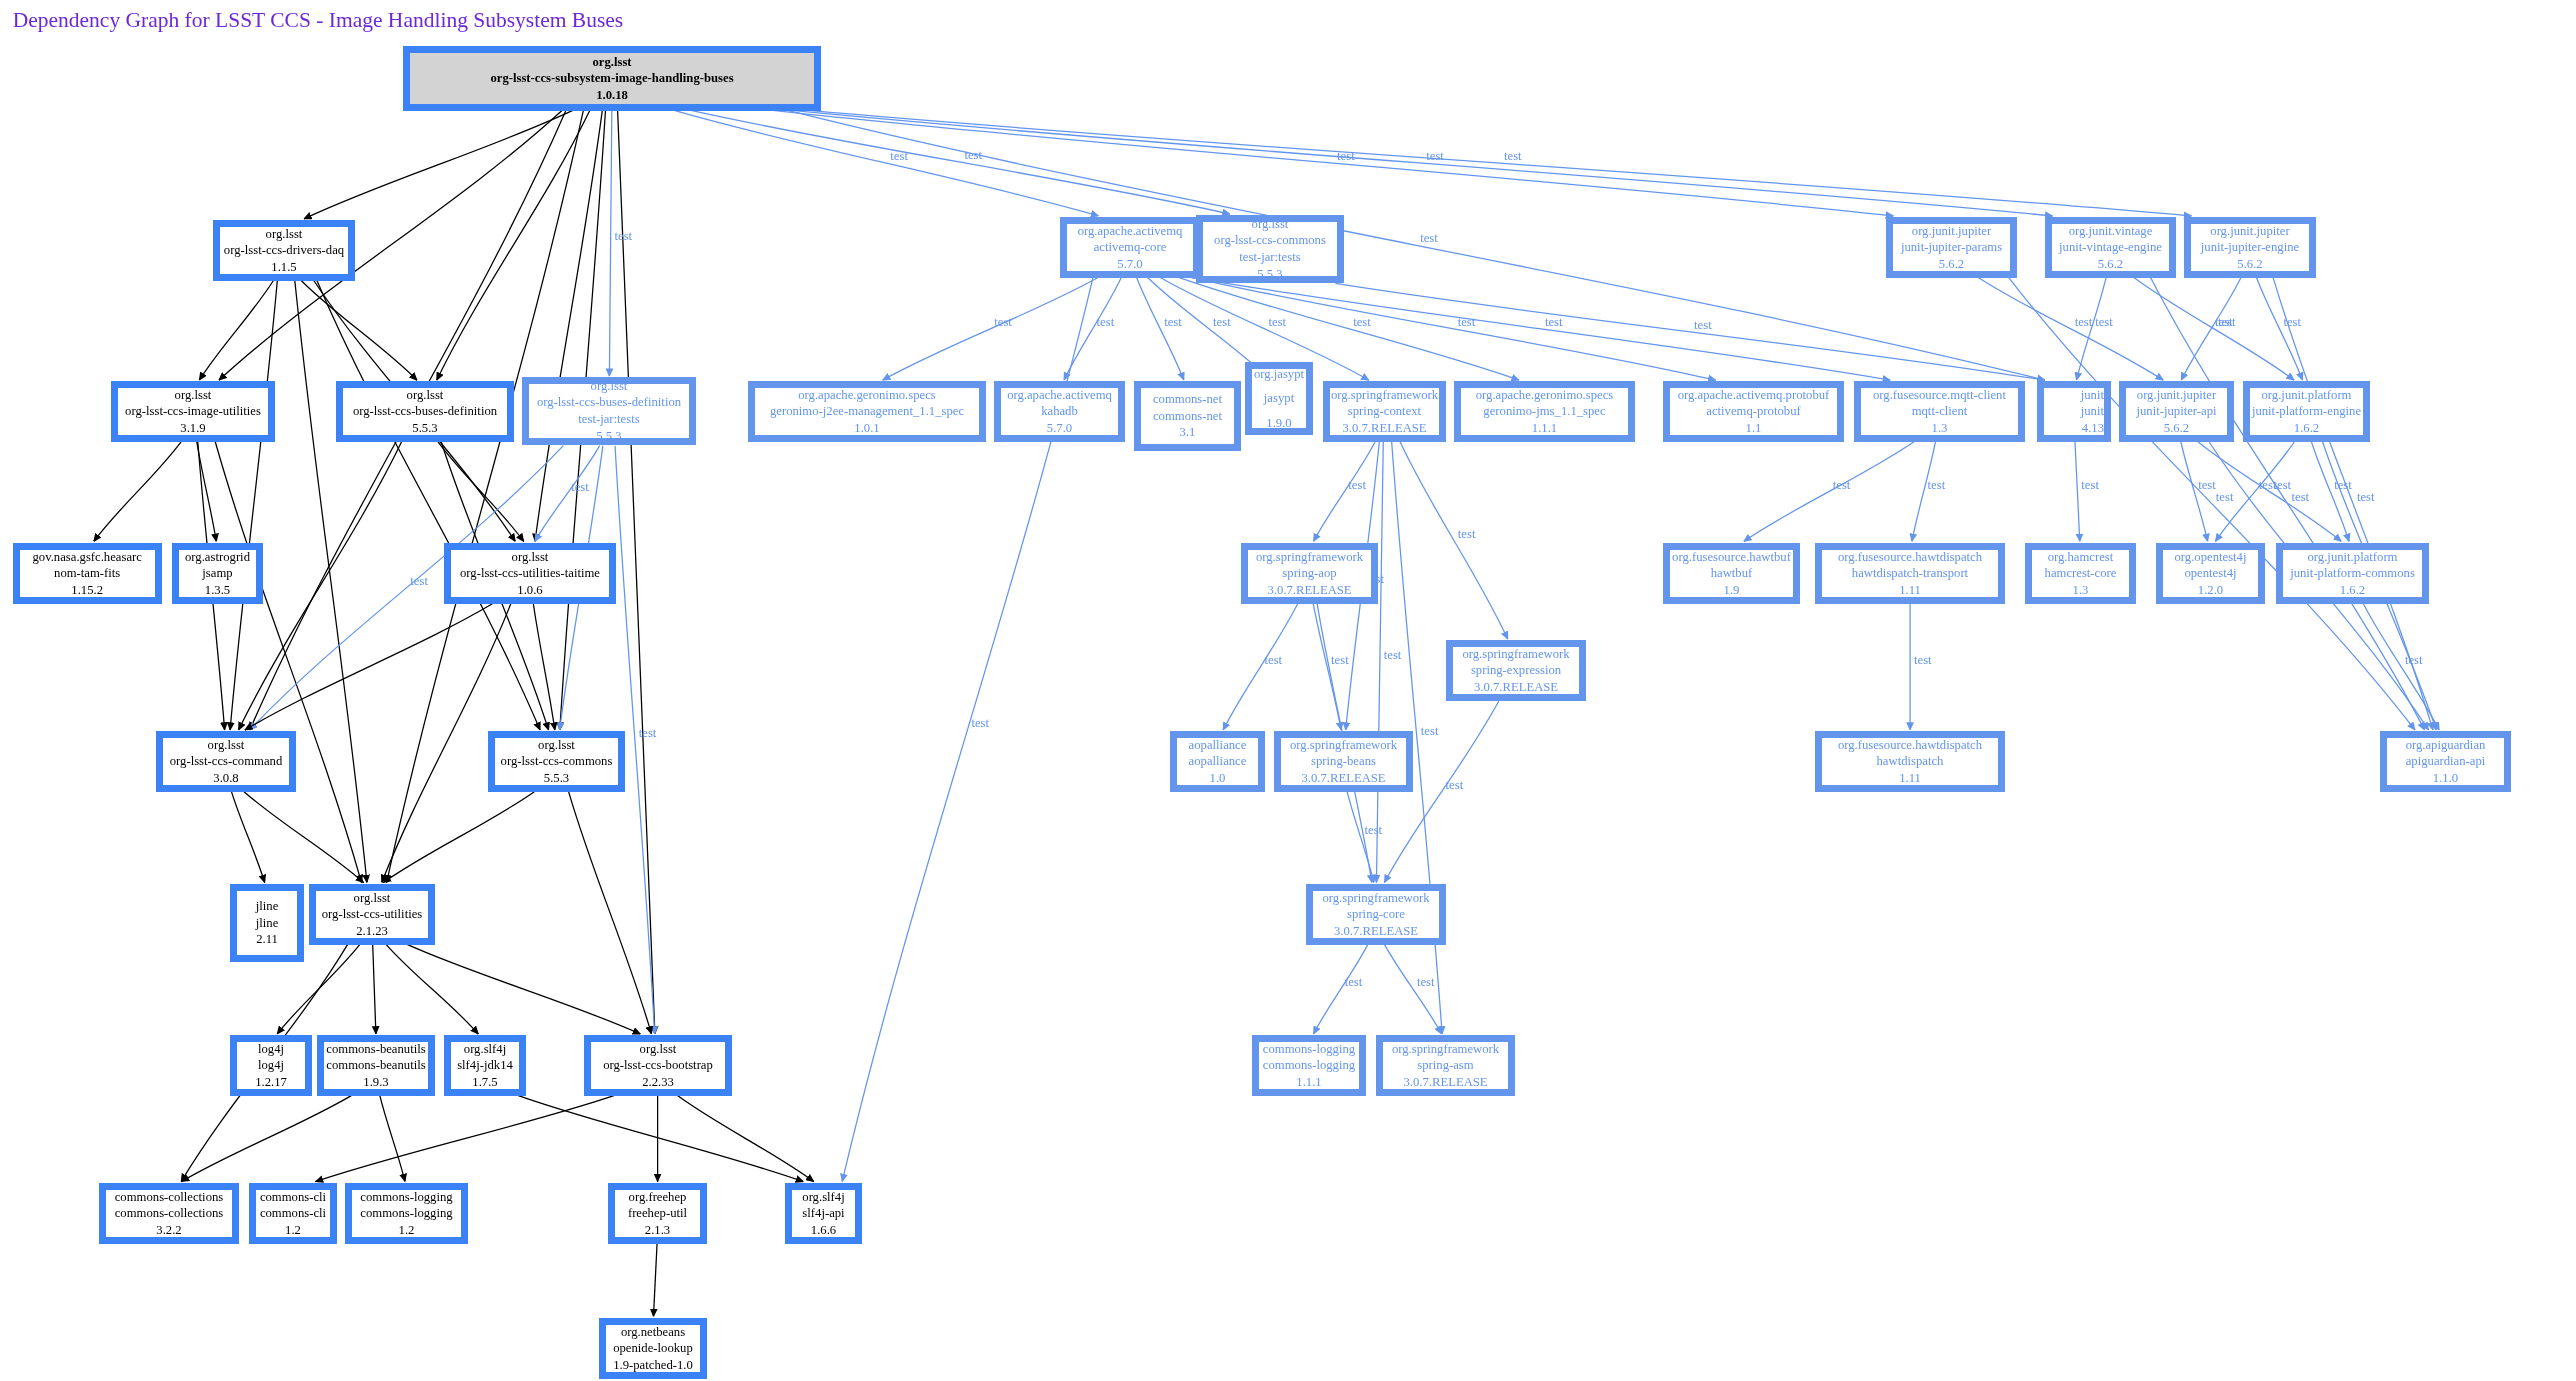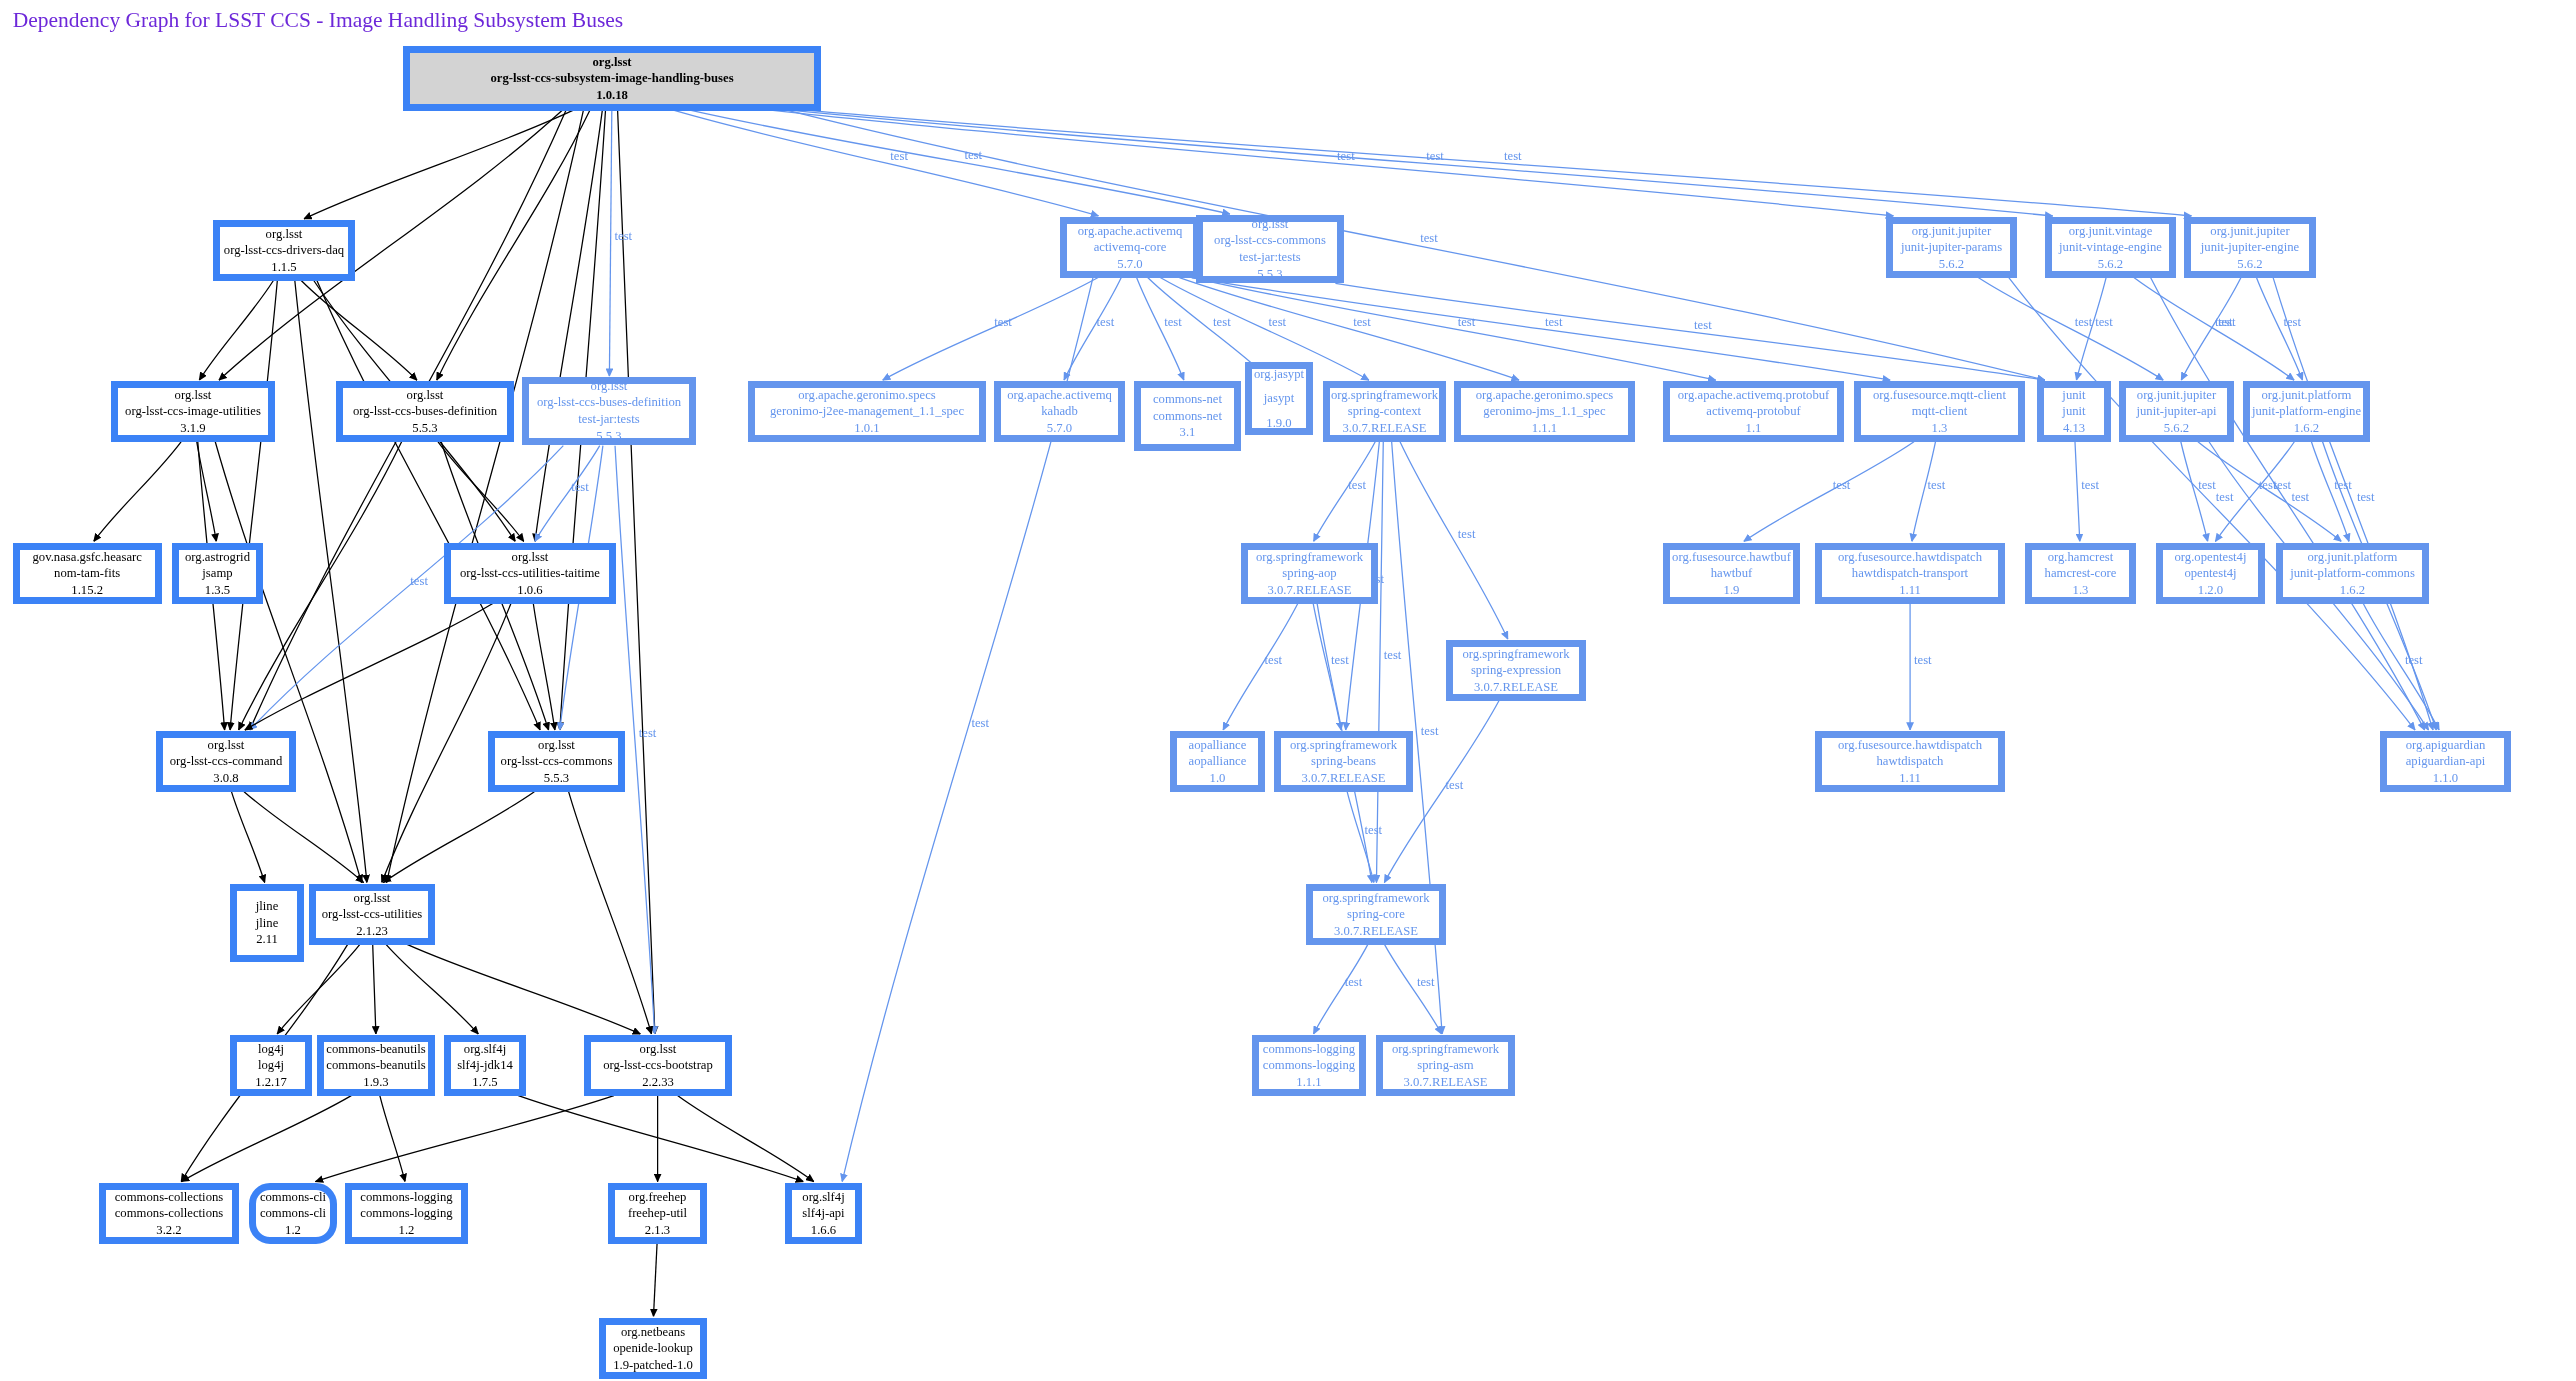--- a/index.html
+++ b/index.html
@@ -263,21 +263,21 @@
     <div class="node test" style="left: 1663px; top: 381px; width: 181px; height: 61px;">
       <div class="node-line">org.apache.activemq.protobuf</div>
       <div class="node-line">activemq-protobuf</div>
       <div class="node-line">1.1</div>
     </div>
     <div class="node test" style="left: 1854px; top: 381px; width: 171px; height: 61px;">
       <div class="node-line">org.fusesource.mqtt-client</div>
       <div class="node-line">mqtt-client</div>
       <div class="node-line">1.3</div>
     </div>
-    <div class="node test" style="left: 2037px; top: 381px; width: 74px; height: 61px;">
+    <div class="node test" style="left: 2037px; top: 381px; width: 74px; height: 61px; align-items: flex-end;">
       <div class="node-line">junit</div>
       <div class="node-line">junit</div>
       <div class="node-line">4.13</div>
     </div>
     <div class="node test" style="left: 2119px; top: 381px; width: 115px; height: 61px;">
       <div class="node-line">org.junit.jupiter</div>
       <div class="node-line">junit-jupiter-api</div>
       <div class="node-line">5.6.2</div>
     </div>
     <div class="node test" style="left: 2243px; top: 381px; width: 127px; height: 61px;">
@@ -408,21 +408,21 @@
     <div class="node test" style="left: 1376px; top: 1035px; width: 139px; height: 61px;">
       <div class="node-line">org.springframework</div>
       <div class="node-line">spring-asm</div>
       <div class="node-line">3.0.7.RELEASE</div>
     </div>
     <div class="node compile" style="left: 99px; top: 1183px; width: 140px; height: 61px;">
       <div class="node-line">commons-collections</div>
       <div class="node-line">commons-collections</div>
       <div class="node-line">3.2.2</div>
     </div>
-    <div class="node compile" style="left: 249px; top: 1183px; width: 88px; height: 61px; border-radius: 21px;">
+    <div class="node compile" style="left: 249px; top: 1183px; width: 88px; height: 61px;">
       <div class="node-line">commons-cli</div>
       <div class="node-line">commons-cli</div>
       <div class="node-line">1.2</div>
     </div>
     <div class="node compile" style="left: 345px; top: 1183px; width: 123px; height: 61px;">
       <div class="node-line">commons-logging</div>
       <div class="node-line">commons-logging</div>
       <div class="node-line">1.2</div>
     </div>
     <div class="node compile" style="left: 608px; top: 1183px; width: 99px; height: 61px;">

